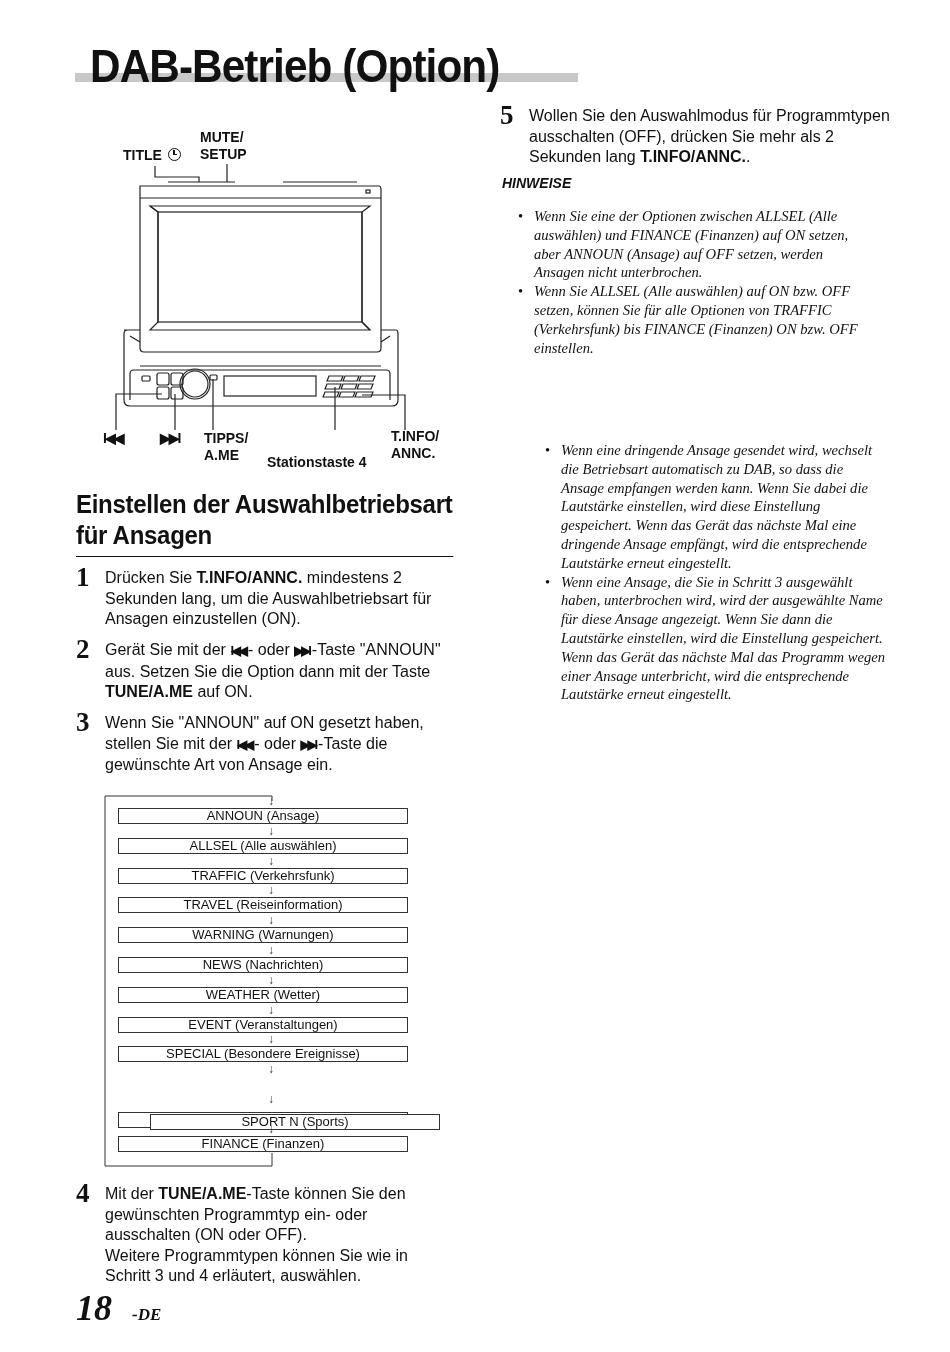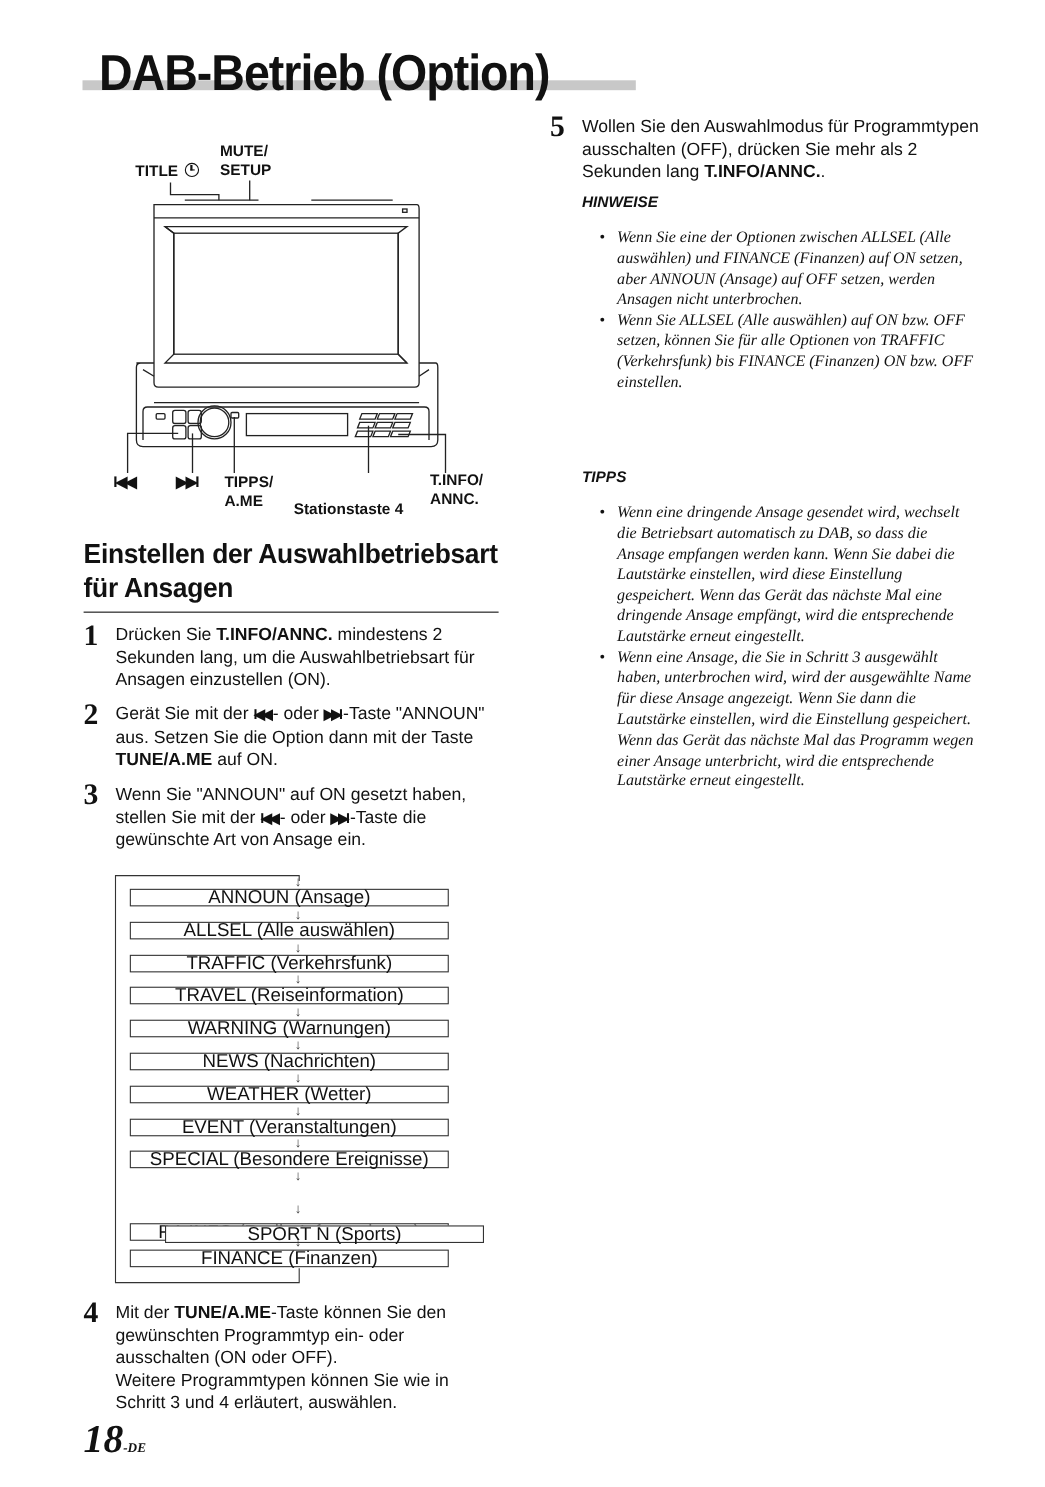--- a/index.html
+++ b/index.html
@@ -26,36 +26,36 @@
     .step-num {
       position: absolute; left: 0; top: -6px; font-family: "Liberation Serif", serif;
       font-size: 27px; font-weight: bold;
     }
     .step-text { margin-left: 29px; font-size: 16px; line-height: 20.5px; }
     .step-text b { font-weight: bold; }
     .glyph { font-weight: bold; letter-spacing: -3px; font-size: 13px; margin-right: 3px; }
     
     .flow-item {
       position: absolute; left: 118px; width: 288px; height: 14px; border: 1px solid #333;
-      font-size: 17px; line-height: 14px; text-align: center; background: #fff;
+      font-size: 13px; line-height: 14px; text-align: center; background: #fff;
     }
     .flow-arrow { position: absolute; left: 268px; font-size: 12px; line-height: 12px; color: #333; }
     
     .notes-heading { font-size: 14px; font-weight: bold; font-style: italic; }
     .note-list { margin: 16px; padding: 0; list-style: none; }
     .note-item {
       position: relative; padding-left: 16px; font-family: "Liberation Serif", serif;
       font-style: italic; font-size: 14.6px; line-height: 18.8px;
     }
     .note-item::before { content: "•"; position: absolute; left: 0; font-style: normal; }
     .page-number {
       left: 76px; top: 1288px; font-family: "Liberation Serif", serif; font-style: italic;
       font-weight: bold; font-size: 36px; line-height: 40px;
     }
-    .page-suffix { font-size: 12px; }
+    .page-suffix { font-size: 17px; margin-left: 20px; }
   </style>
 </head>
 <body>
 
 <div class="abs title-bar"></div>
 <div class="abs page-title">DAB-Betrieb (Option)</div>
 
 <div class="abs" style="left:100px;top:120px;width:360px;height:350px;">
   <svg width="360" height="350" viewBox="0 0 360 350" style="position:absolute;left:0;top:0;">
     <g fill="none" stroke="#222" stroke-width="1.2">
@@ -180,27 +180,26 @@
   <div class="step-text"><span>Mit der </span><b>TUNE/A.ME</b><span>-Taste können Sie den gewünschten Programmtyp ein- oder ausschalten (ON oder OFF).</span><br><span>Weitere Programmtypen können Sie wie in Schritt 3 und 4 erläutert, auswählen.</span></div>
 </div>
 
 <div class="abs page-number"><span>18</span><span class="page-suffix">-DE</span></div>
 
 <div class="abs step" style="left:500px;top:106px;width:400px;">
   <div class="step-num">5</div>
   <div class="step-text"><span>Wollen Sie den Auswahlmodus für Programmtypen ausschalten (OFF), drücken Sie mehr als 2 Sekunden lang </span><b>T.INFO/ANNC.</b><span>.</span></div>
 </div>
 
-<div class="abs" style="left:529px;top:175px;width:372px;">
+<div class="abs" style="left:502px;top:175px;width:372px;">
   <div class="notes-heading">HINWEISE</div>
   <ul class="note-list">
     <li class="note-item">Wenn Sie eine der Optionen zwischen ALLSEL (Alle auswählen) und FINANCE (Finanzen) auf ON setzen, aber ANNOUN (Ansage) auf OFF setzen, werden Ansagen nicht unterbrochen.</li>
     <li class="note-item">Wenn Sie ALLSEL (Alle auswählen) auf ON bzw. OFF setzen, können Sie für alle Optionen von TRAFFIC (Verkehrsfunk) bis FINANCE (Finanzen) ON bzw. OFF einstellen.</li>
   </ul>
 </div>
 
 <div class="abs" style="left:529px;top:425px;width:372px;">
-  <div class="notes-heading">TIPPS</div>
   <ul class="note-list">
     <li class="note-item">Wenn eine dringende Ansage gesendet wird, wechselt die Betriebsart automatisch zu DAB, so dass die Ansage empfangen werden kann.  Wenn Sie dabei die Lautstärke einstellen, wird diese Einstellung gespeichert. Wenn das Gerät das nächste Mal eine dringende Ansage empfängt, wird die entsprechende Lautstärke erneut eingestellt.</li>
     <li class="note-item">Wenn eine Ansage, die Sie in Schritt 3 ausgewählt haben, unterbrochen wird, wird der ausgewählte Name für diese Ansage angezeigt. Wenn Sie dann die Lautstärke einstellen, wird die Einstellung gespeichert. Wenn das Gerät das nächste Mal das Programm wegen einer Ansage unterbricht, wird die entsprechende Lautstärke erneut eingestellt.</li>
   </ul>
 </div>
 
 </body></html>

